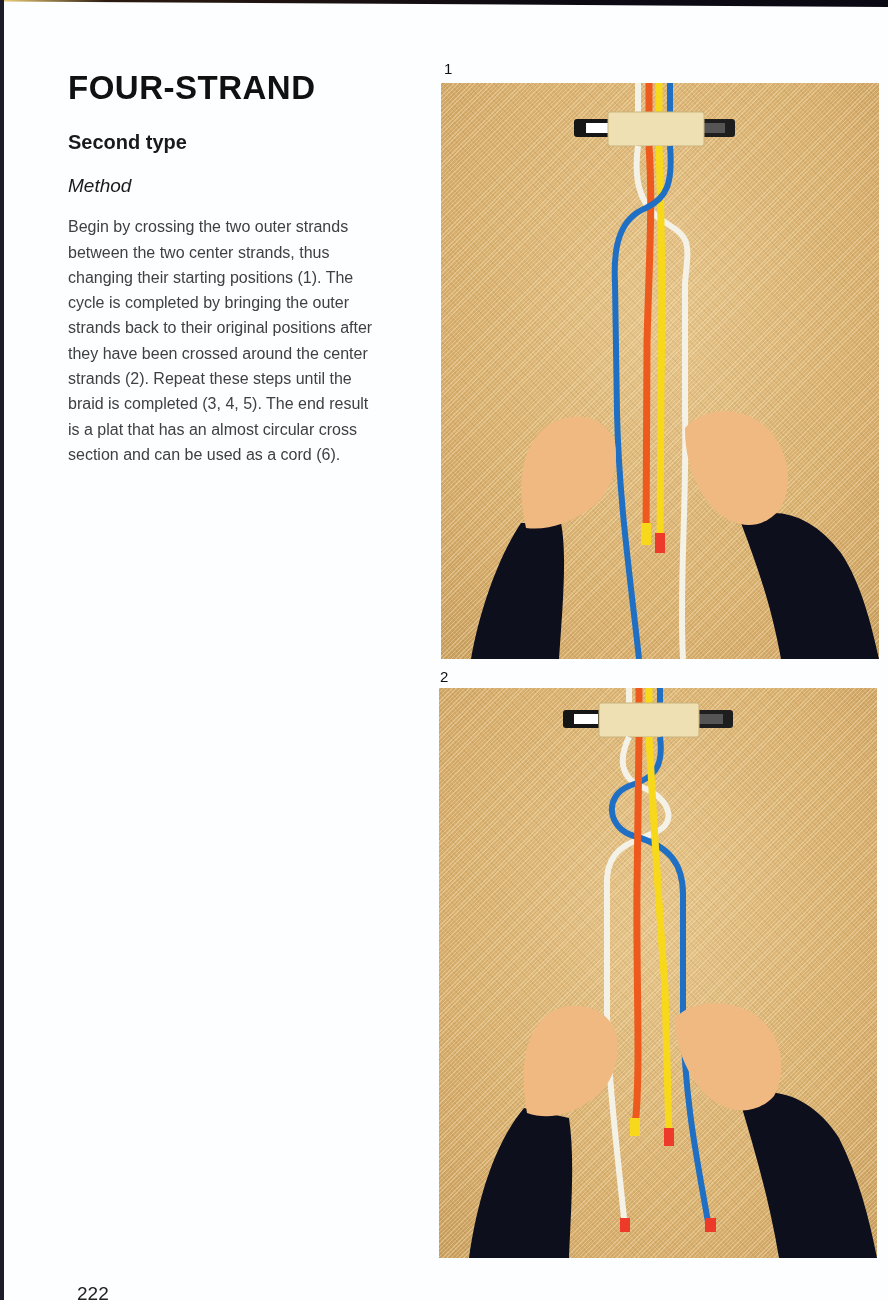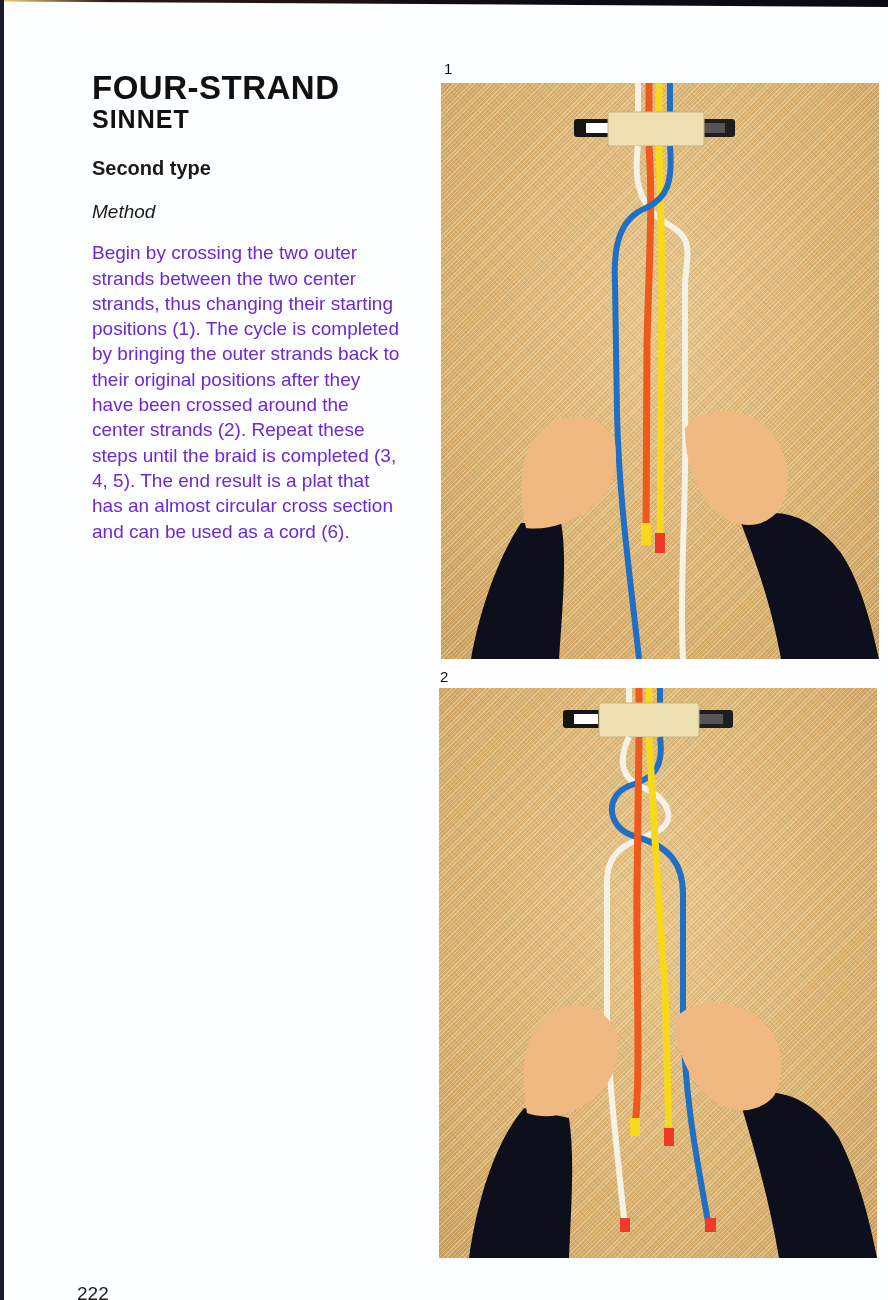--- a/index.html
+++ b/index.html
@@ -11,39 +11,39 @@
     }
     .top-edge {
       position: absolute; left: 0; top: 0; width: 888px; height: 7px;
       background: linear-gradient(to right, #f2d27a 0%, #2a1a10 12%, #0d0a12 60%, #0b0a14 100%);
       clip-path: polygon(0 0, 100% 0, 100% 100%, 0 20%);
     }
     .left-edge {
       position: absolute; left: 0; top: 0; width: 4px; height: 1300px;
       background: #1d1d2a;
     }
-    .text-col { position: absolute; left: 92px; top: 70px; width: 310px; }
+    .text-col { position: absolute; left: 68px; top: 70px; width: 310px; }
     .title {
       font-size: 33px; font-weight: bold; letter-spacing: 0.5px;
       line-height: 36px; margin: 0; color: #111;
     }
     .subtitle {
       font-size: 25px; font-weight: bold; letter-spacing: 1px;
       line-height: 26px; margin: 0; color: #111;
     }
     .section-title {
       font-size: 20px; font-weight: bold; margin: 24px 0 16px 0; line-height: 24px;
     }
     .para {
       font-size: 19px; line-height: 25.3px; margin: 30px 0 0 0; color: #1c1c1c;
     }
     .method-head {
       font-size: 19px; font-style: italic; line-height: 25.3px; margin: 19px 0 16px 0;
     }
-    .method-body { font-size: 19px; line-height: 25.3px; margin: 0; color: #6d28d9; }
+    .method-body { font-size: 16px; line-height: 25.3px; margin: 0; color: #404040; }
     .page-number {
       position: absolute; left: 77px; top: 1283px; font-size: 19px; color: #222;
     }
     .fig-num {
       position: absolute; font-size: 15px; color: #111;
     }
     .photo {
       position: absolute; overflow: hidden;
       background-color: #d9b272;
       background-image:
@@ -54,21 +54,20 @@
     .photo svg { position: absolute; left: 0; top: 0; }
   </style>
 </head>
 <body>
 
 <div class="top-edge"></div>
 <div class="left-edge"></div>
 
 <div class="text-col">
   <h1 class="title">FOUR-STRAND</h1>
-  <h2 class="subtitle">SINNET</h2>
   <h3 class="section-title">Second type</h3>
   <p class="method-head">Method</p>
   <p class="method-body">Begin by crossing the two outer strands between the two center strands, thus changing their starting positions (1). The cycle is completed by bringing the outer strands back to their original positions after they have been crossed around the center strands (2). Repeat these steps until the braid is completed (3, 4, 5). The end result is a plat that has an almost circular cross section and can be used as a cord (6).</p>
 </div>
 
 <div class="fig-num" style="left:444px; top:60px;">1</div>
 <div class="photo" style="left:441px; top:83px; width:438px; height:576px;">
   <svg width="438" height="576" viewBox="0 0 438 576">
 
     <line x1="197" y1="0" x2="197" y2="40" stroke="#f4f1e6" stroke-width="6"></line>

